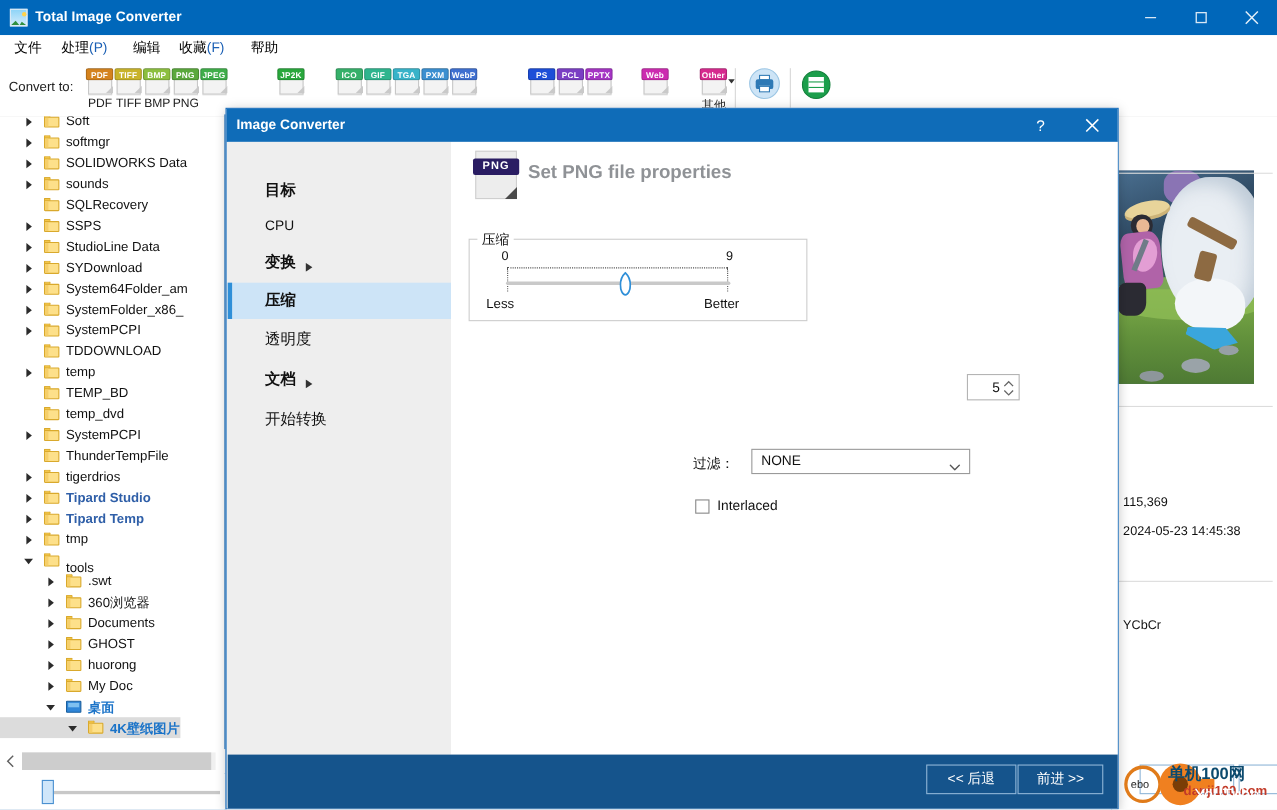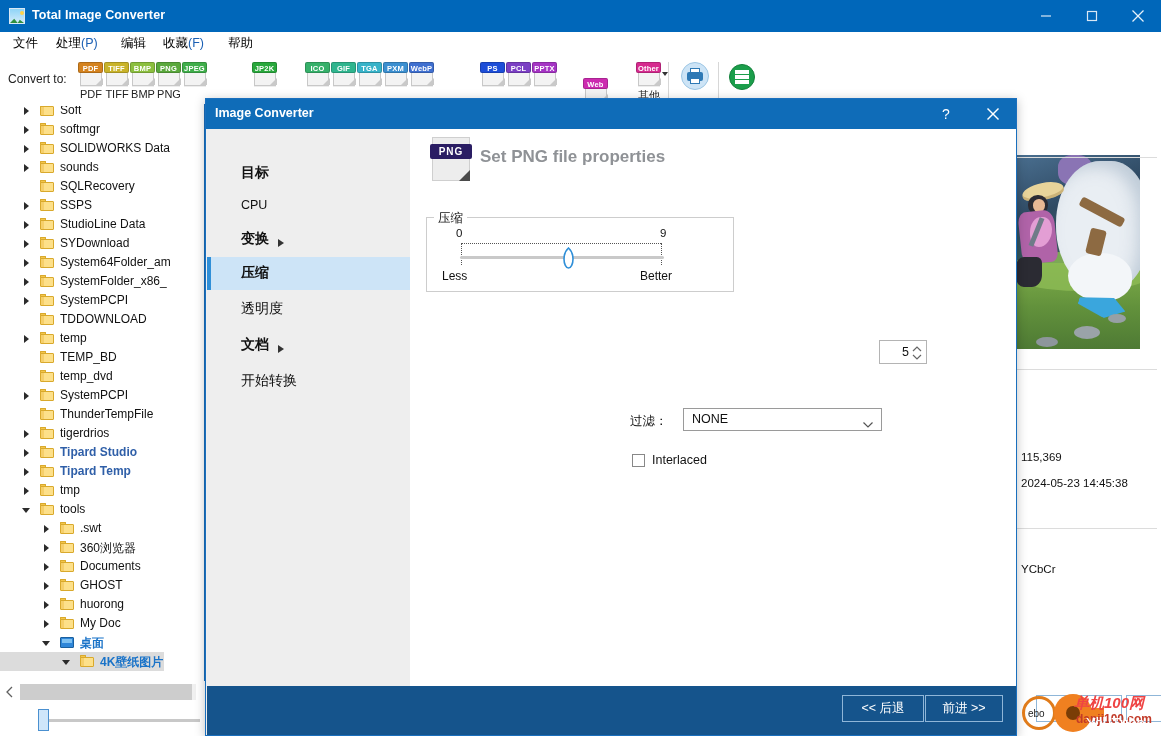--- a/index.html
+++ b/index.html
@@ -179,21 +179,21 @@
   .dbtn{position:absolute;top:9px;height:27px;border:1px solid #8fb6d8;background:transparent;box-sizing:border-box;
     color:#fff;font-size:12.5px;font-family:"Liberation Sans",sans-serif;cursor:default;text-align:center;line-height:25px;}
   .dbtn.start{color:#ffffff;font-weight:bold;text-decoration:underline;}
 
   
   .wm{position:absolute;left:1010px;top:692px;width:151px;height:44px;pointer-events:none;}
   .wm .c1{position:absolute;left:12px;top:4px;width:34px;height:34px;border:3px solid #e07b1a;border-radius:50%;box-sizing:border-box;}
   .wm .c2{position:absolute;left:44px;top:2px;width:38px;height:38px;border-radius:50%;background:#f08020;}
   .wm .c2d{position:absolute;left:56px;top:14px;width:14px;height:14px;border-radius:50%;background:#7a3d06;}
   .wm .bar{position:absolute;left:76px;top:16px;width:18px;height:9px;background:#f08020;}
-  .wm .cn{position:absolute;left:64px;top:2px;font-size:15px;font-weight:bold;color:#ef4444;white-space:nowrap;font-style:italic;}
+  .wm .cn{position:absolute;left:52px;top:2px;font-size:15px;font-weight:bold;color:#0c4a6e;white-space:nowrap;}
   .wm .cn2{position:absolute;left:66px;top:20px;font-size:12px;font-weight:bold;color:#c23a28;white-space:nowrap;}
   .wm .yt{position:absolute;left:76px;top:22px;font-size:15px;color:#ffffff;white-space:nowrap;}
   .wm .ebo{position:absolute;left:18px;top:16px;font-size:10px;color:#1d1d1d;white-space:nowrap;}
 </style>
 </head>
 <body>
 
 <div class="app">
 
   <div class="titlebar">
@@ -299,21 +299,21 @@
         <div class="fmt" style="left: 506px;">
           <span class="sheet"></span>
           <span class="fold"></span>
           <span class="badge" style="background: rgb(123, 63, 196);">PCL</span>
         </div>
         <div class="fmt" style="left: 532px;">
           <span class="sheet"></span>
           <span class="fold"></span>
           <span class="badge" style="background: rgb(165, 52, 196);">PPTX</span>
         </div>
-        <div class="fmt" style="left: 583px; margin-top: 16px;">
+        <div class="fmt" style="left: 583px;">
           <span class="sheet"></span>
           <span class="fold"></span>
           <span class="badge" style="background: rgb(204, 43, 176);">Web</span>
         </div>
         <div class="fmt" style="left: 636px;">
           <span class="sheet"></span>
           <span class="fold"></span>
           <span class="badge" style="background: rgb(214, 42, 142);">Other</span>
           <span class="cap">其他</span>
           <span style="position: absolute; left: 26px; top: 14px; border-left: 3.5px solid transparent; border-right: 3.5px solid transparent; border-top: 4px solid rgb(51, 51, 51);"></span>
@@ -612,21 +612,21 @@
           <span class="exp" style="left: 20px;">
             <svg width="12" height="12">
               <polygon points="2,4 10,4 6,9" fill="#2b2b2b"></polygon>
             </svg>
           </span>
           <span class="folder" style="left: 40px;">
             <span class="tab"></span>
             <span class="bd"></span>
             <span class="shade"></span>
           </span>
-          <span class="tlabel" style="left: 60px;">tools</span>
+          <span class="tlabel" style="left: 60px; margin-top: 7px;">tools</span>
         </div>
         <div class="trow" style="top: 413px;">
           <span class="exp" style="left: 40px;">
             <svg width="12" height="12">
               <polygon points="4,2 9,6 4,10" fill="#2b2b2b"></polygon>
             </svg>
           </span>
           <span class="folder" style="left: 60px;">
             <span class="tab"></span>
             <span class="bd"></span>

